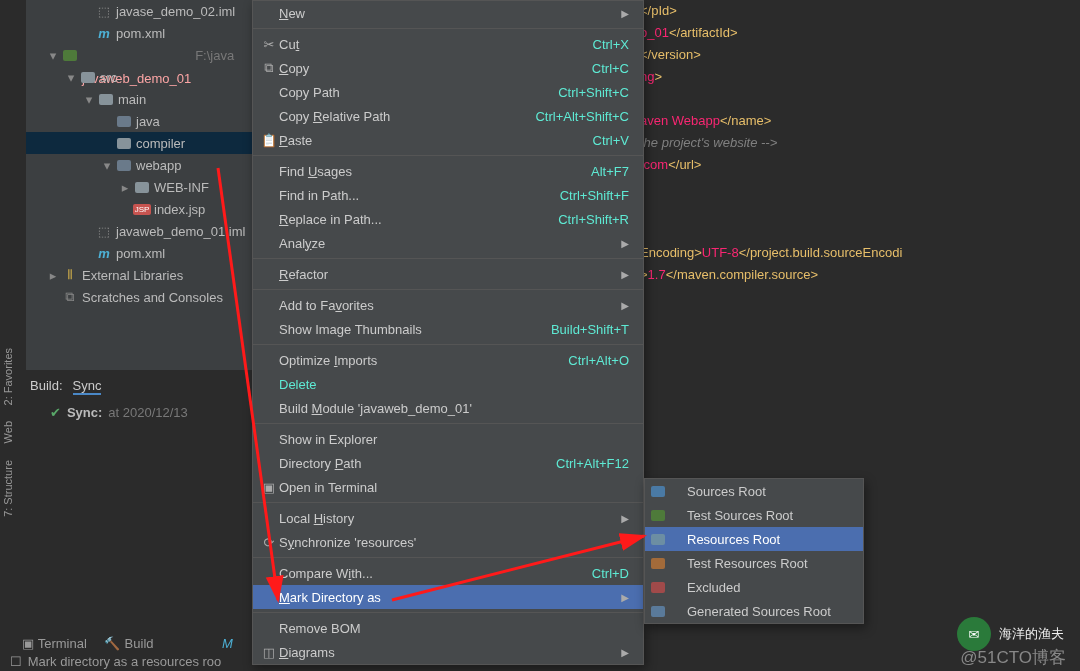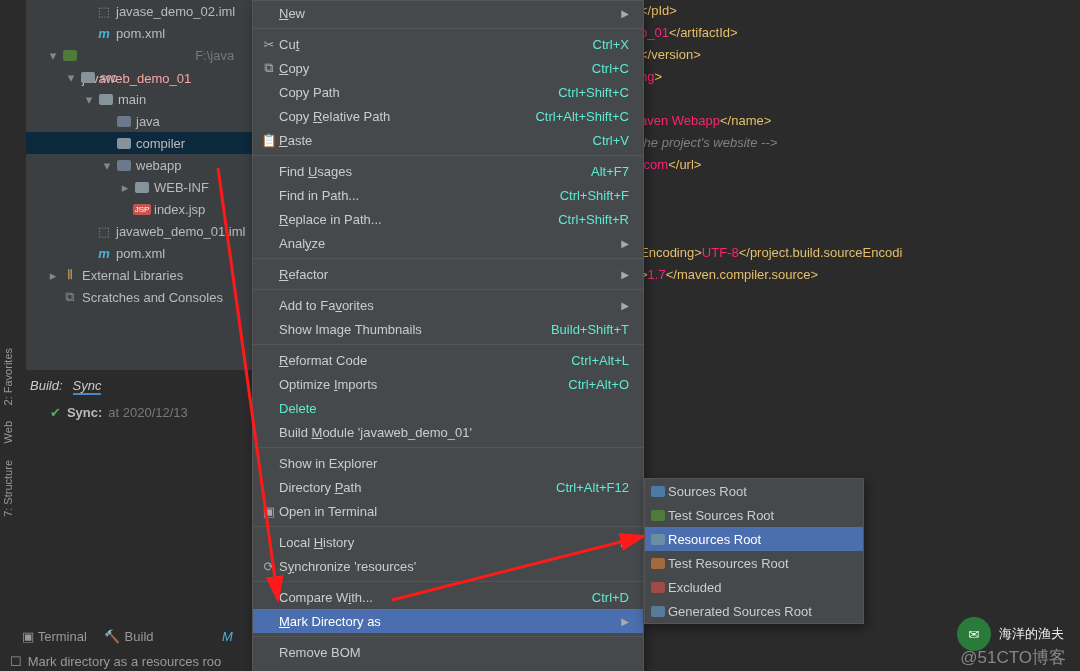--- a/index.html
+++ b/index.html
@@ -13,24 +13,24 @@
 .ico { width: 16px; height: 16px; display: inline-flex; align-items: center; justify-content: center; font-size: 11px; }
 .folder { background: #87939a; border-radius: 2px; width: 14px; height: 11px; }
 .folder.m { background: #4e7a3a; }
 .folder.b { background: #6a7a8a; }
 .file-iml { color: #8c8c8c; }
 .file-m { color: #4db1d6; font-weight: bold; font-style: italic; }
 .file-jsp { background: #c75450; color: #fff; font-size: 8px; padding: 1px 2px; border-radius: 2px; }
 .bold { color: #fca5a5; font-weight: normal; margin-top: 46px; }
 .dim { color: #787878; }
 
-.bottom-tab { position: absolute; left: 22px; top: 629px; display: flex; gap: 18px; align-items: flex-start; height: 22px; }
+.bottom-tab { position: absolute; left: 22px; top: 629px; display: flex; gap: 18px; align-items: flex-end; height: 22px; }
 .bottom-tab span { color: #999; }
 .build-pane { position: absolute; left: 22px; top: 374px; width: 230px; }
-.build-head { display: flex; gap: 10px; padding: 4px 8px; color: #ccc; font-style: italic; }
+.build-head { display: flex; gap: 10px; padding: 4px 8px; color: #ccc; }
 .build-row { padding: 6px 10px 6px 28px; color: #bbb; display:flex; align-items:center; gap:6px;}
 .status-bar { position: absolute; left: 10px; bottom: 2px; color: #999; font-size: 12px; display:flex; align-items:center; gap:6px;}
 .side-tabs { position: absolute; left: 0; top: 340px; width: 22px; }
 .side-tabs div { writing-mode: vertical-rl; transform: rotate(180deg); color: #999; font-size: 11px; padding: 8px 2px; }
 
 .editor { position: absolute; left: 640px; top: 0; right: 0; height: 370px; font-family: "Consolas", monospace; font-size: 14px; line-height: 22px; color: #a9b7c6; }
 .editor .tag { color: #e8bf6a; }
 .editor .val { color: #f92672; }
 .editor .com { color: #808080; font-style: italic; }
 
@@ -38,21 +38,21 @@
 .menu-item { display: flex; align-items: center; height: 24px; padding: 0 14px 0 6px; color: #ccc; cursor: pointer; }
 .menu-item.sel { background: #4b6eaf; color: #fff; }
 .menu-item .micon { width: 20px; display: inline-flex; justify-content: center; color: #aaa; }
 .menu-item .lbl { flex: 1; }
 .menu-item .sc { color: #5eead4; }
 .menu-item .sub { color: #aaa; font-size: 10px; }
 .sep { height: 1px; background: #555; margin: 3px 0; }
 u { text-decoration: underline; }
 
 .submenu { position: absolute; left: 644px; top: 478px; width: 220px; background: #46494b; border: 1px solid #555; box-shadow: 2px 4px 10px rgba(0,0,0,.4); }
-.sub-item { display: flex; align-items: center; height: 24px; padding: 0 10px 0 6px; gap: 3px; color: #ccc; cursor: pointer; }
+.sub-item { display: flex; align-items: center; height: 24px; padding: 0 10px 0 6px; gap: 22px; color: #ccc; cursor: pointer; }
 .sub-item.sel { background: #4b6eaf; color: #fff; }
 .sfi { width: 14px; height: 11px; border-radius: 2px; }
 .c1 { background: #4a7aa5; } .c2 { background: #4e7a3a; } .c3 { background: #6c8ea3; } .c4 { background: #a36b3a; } .c5 { background: #a04a4a; } .c6 { background: #5a7a9a; }
 
 .watermark { position: absolute; right: 16px; bottom: 20px; color: #eee; font-size: 22px; display:flex; align-items:center; gap:8px;}
 .wm-circle { width: 34px; height: 34px; border-radius: 50%; background: #2a7a3a; display:flex; align-items:center; justify-content:center; color:#fff;}
 .credit { position: absolute; right: 14px; bottom: 2px; color: #888; font-size: 17px; }
 
 svg.arrow { position: absolute; pointer-events: none; }
 </style>
@@ -284,25 +284,20 @@
       <span class="micon"></span>
       <span class="lbl">Add to Fa<u>v</u>orites</span>
       <span class="sub">▶</span>
     </div>
     <div class="menu-item">
       <span class="micon"></span>
       <span class="lbl">Show Image Thumbnails</span>
       <span class="sc">Build+Shift+T</span>
     </div>
     <div class="sep"></div>
-    <div class="menu-item">
-      <span class="micon"></span>
-      <span class="lbl"><u>R</u>eformat Code</span>
-      <span class="sc">Ctrl+Alt+L</span>
-    </div>
     <div class="menu-item">
       <span class="micon"></span>
       <span class="lbl">Optimize <u>I</u>mports</span>
       <span class="sc">Ctrl+Alt+O</span>
     </div>
     <div class="menu-item">
       <span class="micon"></span>
       <span class="sc">Delete</span>
     </div>
     <div class="menu-item">

